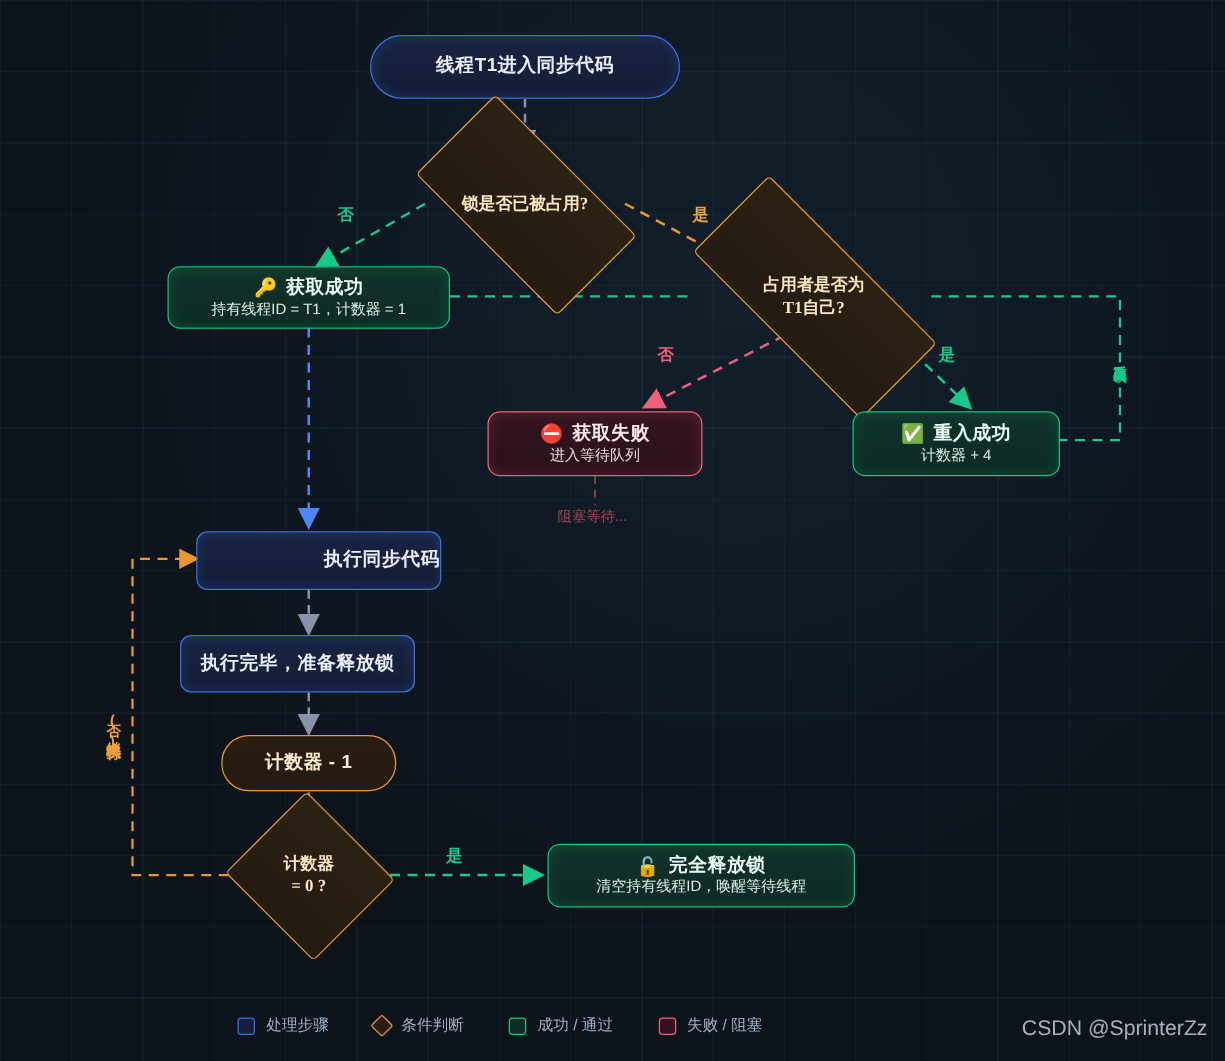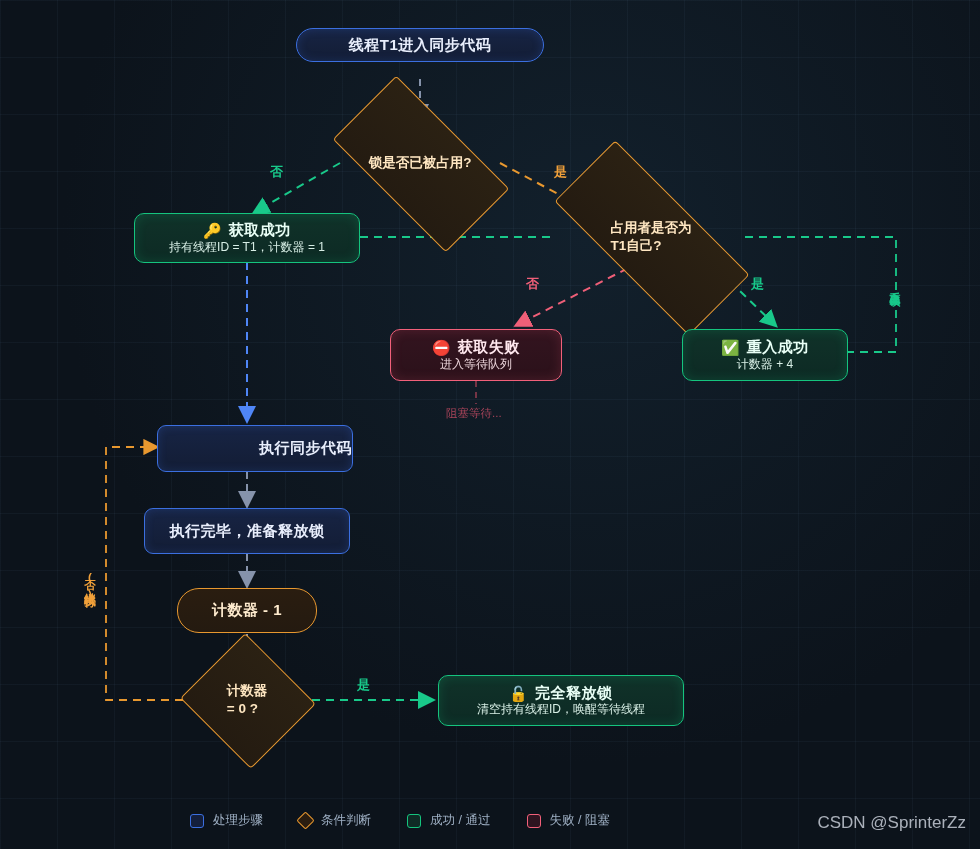--- a/index.html
+++ b/index.html
@@ -33,21 +33,21 @@
   .green{border:1.6px solid #15c47e;background:linear-gradient(180deg,#103229,#0d2a24);
          color:#e9fff6;border-radius:10px;box-shadow:0 0 12px rgba(21,196,126,.2) inset;}
   
   .red{border:1.6px solid #f2607a;background:linear-gradient(180deg,#33141f,#2b111a);
        color:#ffe8ee;border-radius:10px;box-shadow:0 0 12px rgba(242,96,122,.18) inset;}
   
   .orangebox{border:1.6px solid #e8982f;background:linear-gradient(180deg,#2a1d10,#241a10);
              color:#ffeccf;border-radius:10px;}
 
   
-  .diamond{position:absolute;display:flex;align-items:center;justify-content:center;}
+  .diamond{position:absolute;display:flex;align-items:center;justify-content:center;text-align:center;font-family:Liberation Serif, serif;}
   .diamond .dshape{position:absolute;left:0;top:0;width:100%;height:100%;
      background:linear-gradient(180deg,#2b2113,#241b11);
      border:1.7px solid #e8982f;
      transform:rotate(45deg);border-radius:4px;}
   .diamond .dtxt{position:relative;z-index:2;color:#ffe7c2;font-weight:bold;font-size:13.5px;line-height:1.3;}
 
   .elabel{position:absolute;font-size:13px;font-weight:bold;white-space:nowrap;}
   .elabel.green-l{color:#18c98a;}
   .elabel.orange-l{color:#f0a03a;}
   .elabel.red-l{color:#ef5f78;}
@@ -112,21 +112,21 @@
 
     <path d="M247,554 L247,585" stroke="#8693ab" stroke-width="2" stroke-dasharray="7,5" fill="none" marker-end="url(#ah-gray)"></path>
 
     <path d="M247,634 L247,658" stroke="#8693ab" stroke-width="2" stroke-dasharray="7,5" fill="none" marker-end="url(#ah-gray)"></path>
 
     <path d="M298,700 L432,700" stroke="#19c98a" stroke-width="2" stroke-dasharray="8,6" fill="none" marker-end="url(#ah-green)"></path>
 
     <path d="M197,700 L106,700 L106,447 L156,447" stroke="#e8982f" stroke-width="1.8" stroke-dasharray="8,6" fill="none" marker-end="url(#ah-orange)"></path>
   </svg>
 
-  <div class="node blue pill" style="left:296px;top:28px;width:248px;height:34px;">
+  <div class="node blue pill" style="left:296px;top:28px;width:248px;height:51px;">
     <div class="n-title">线程T1进入同步代码</div>
   </div>
 
   <div class="diamond" style="left:341px;top:119px;width:158px;height:88px;">
     <div class="dshape"></div>
     <div class="dtxt">锁是否已被占用?</div>
   </div>
 
   <div class="node green" style="left:134px;top:213px;width:226px;height:50px;">
     <div class="ttl-row">
@@ -157,21 +157,21 @@
       <span class="ico">✅</span>
       <span class="n-title">重入成功</span>
     </div>
     <div class="n-sub">计数器 + 4</div>
   </div>
 
   <div class="node blue" style="left:157px;top:425px;width:196px;height:47px;align-items:flex-end;">
     <div class="n-title">执行同步代码</div>
   </div>
 
-  <div class="node blue" style="left:144px;top:508px;width:206px;height:46px;">
+  <div class="node blue" style="left:144px;top:508px;width:188px;height:46px;">
     <div class="n-title">执行完毕，准备释放锁</div>
   </div>
 
   <div class="node orangebox" style="left:177px;top:588px;width:140px;height:45px;border-radius:22px;">
     <div class="n-title">计数器 - 1</div>
   </div>
 
   <div class="diamond" style="left:198px;top:655px;width:98px;height:90px;">
     <div class="dshape"></div>
     <div class="dtxt">

